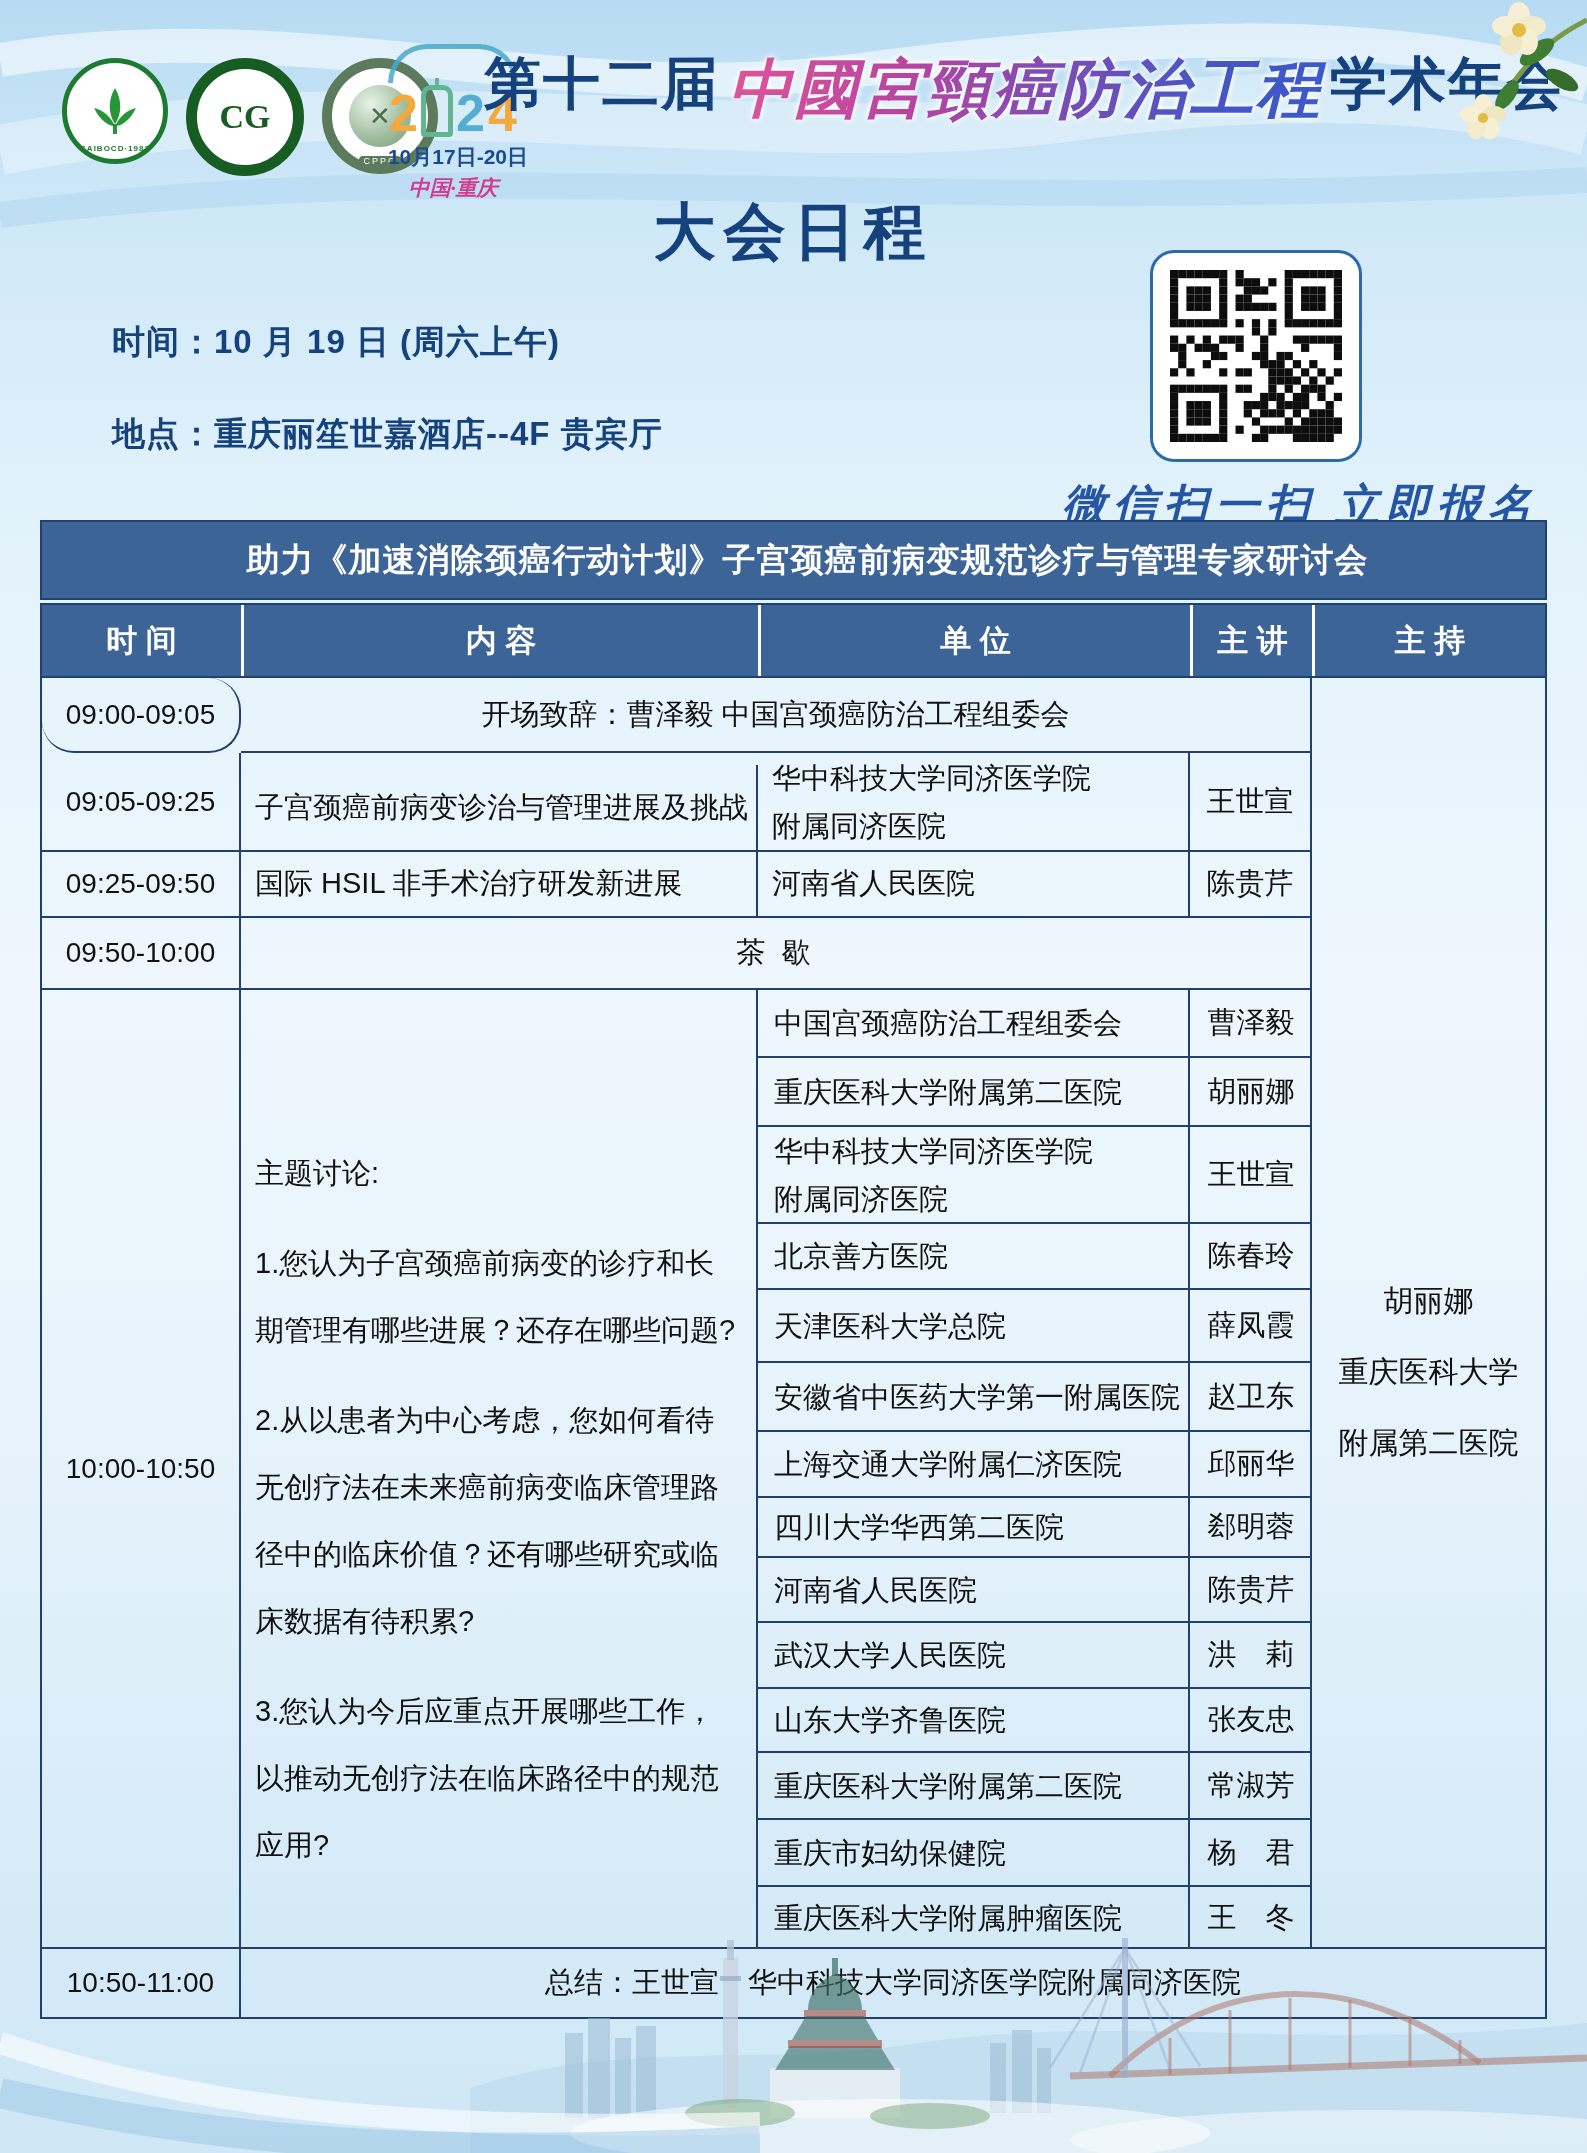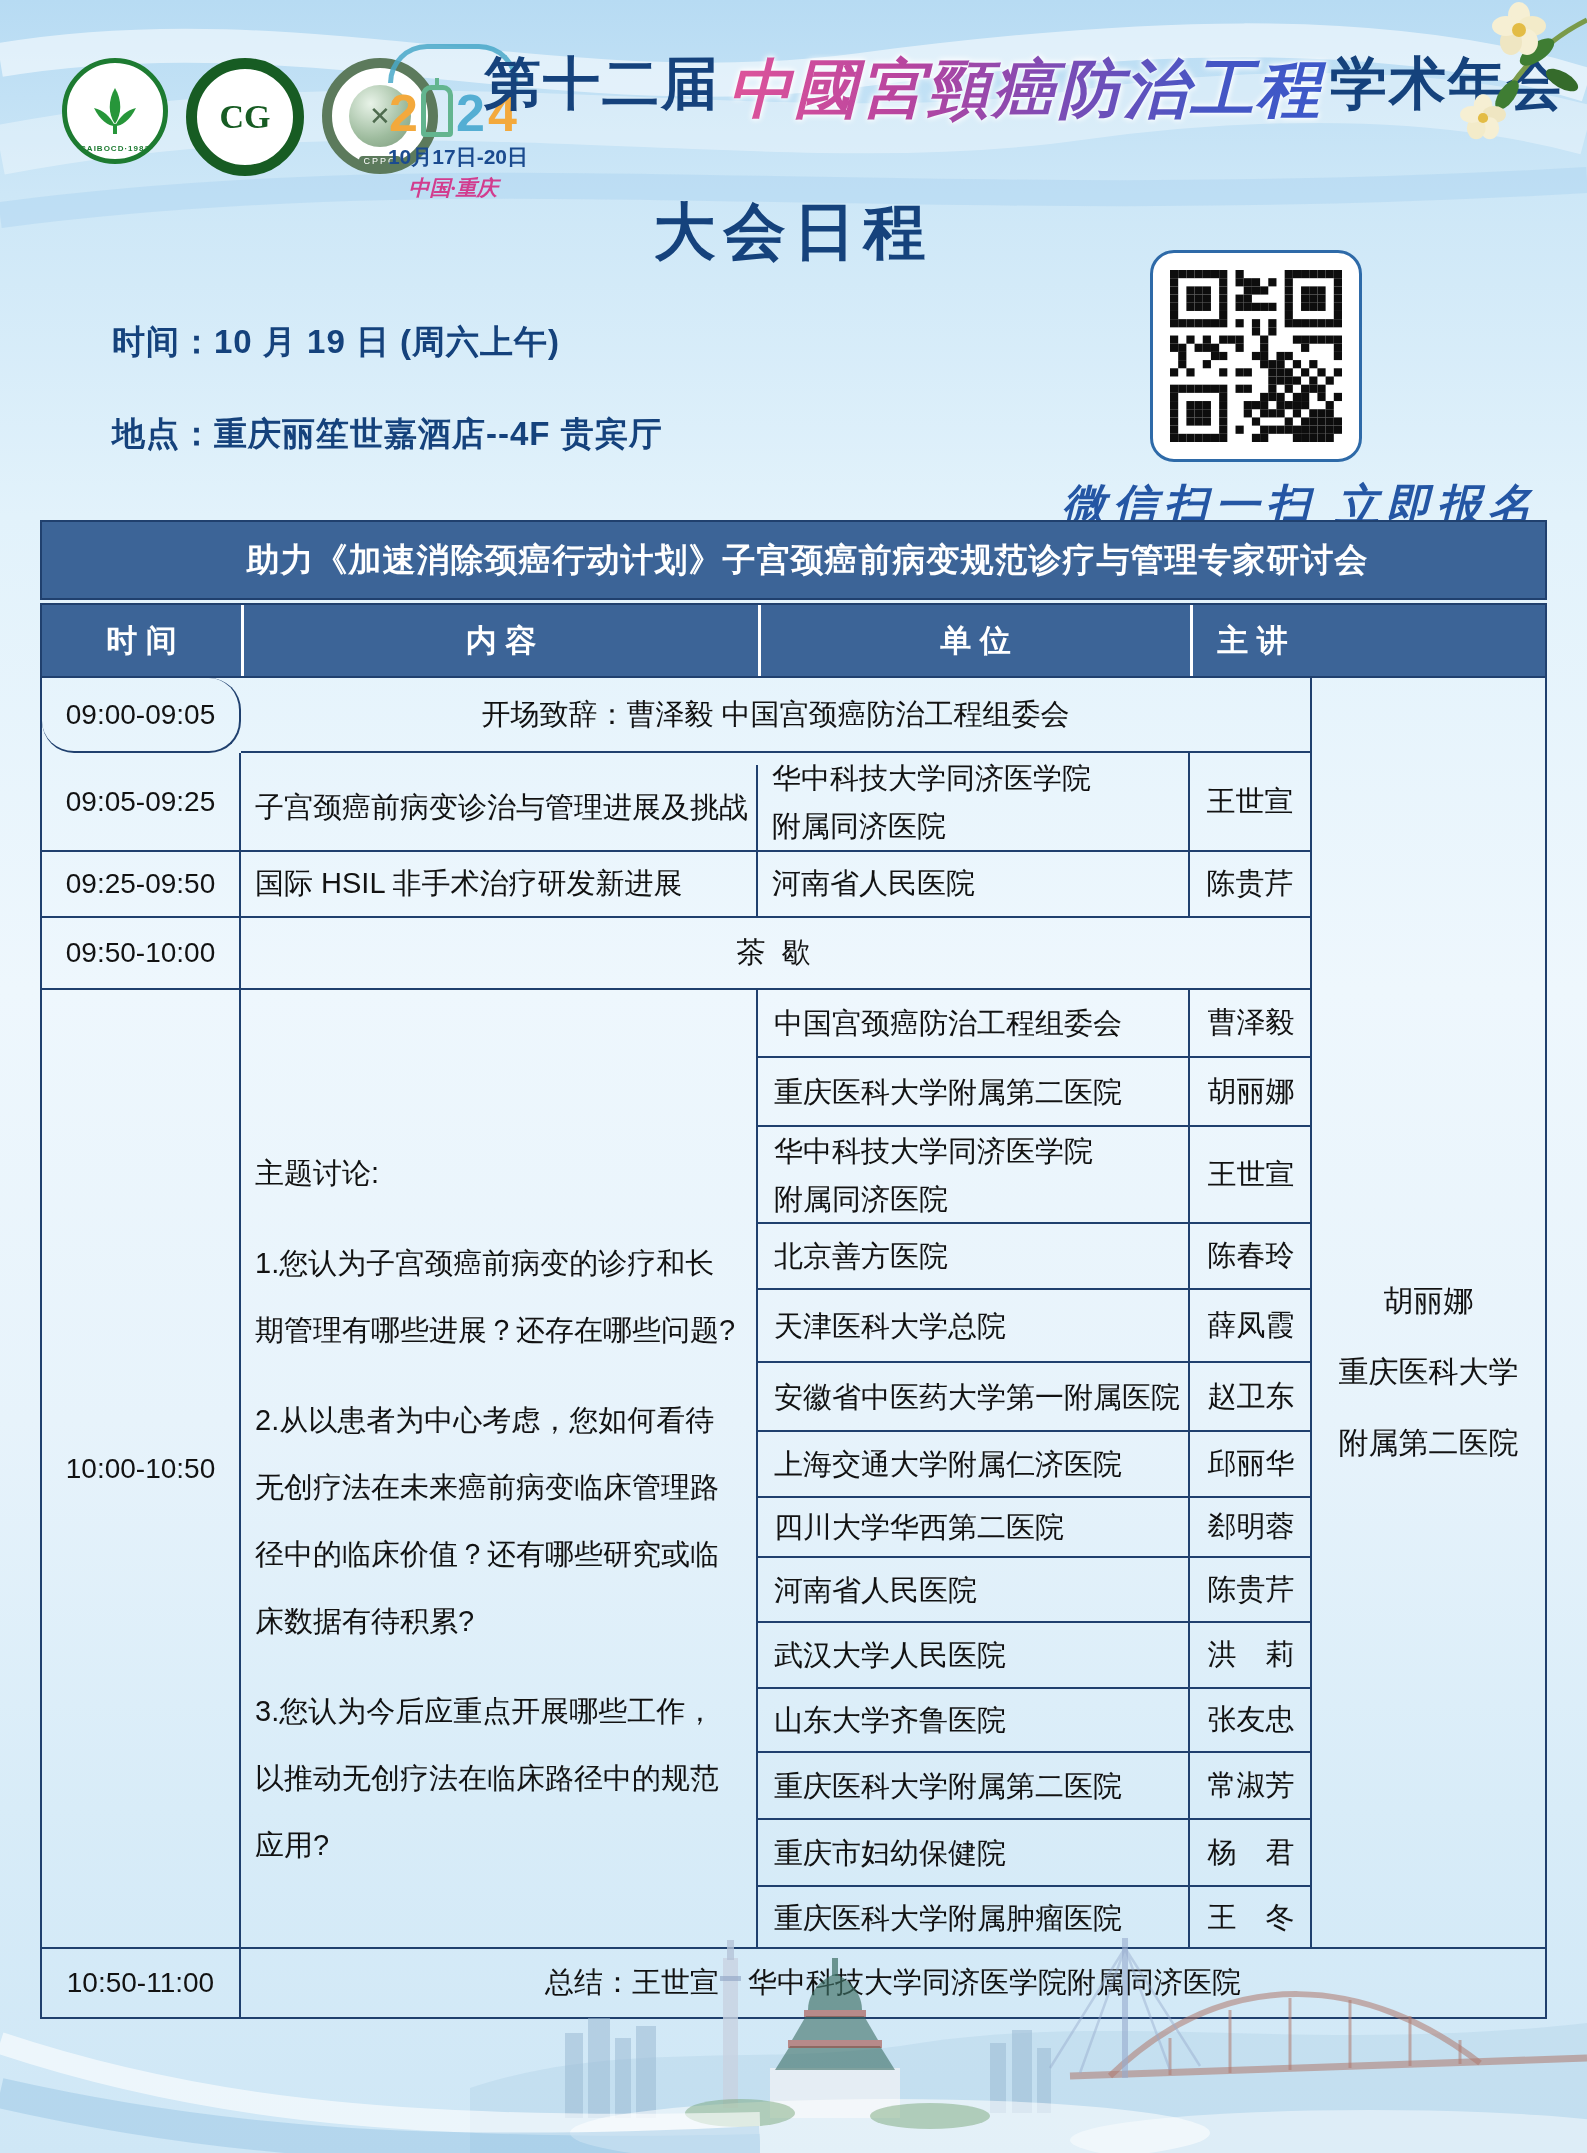--- a/index.html
+++ b/index.html
@@ -403,20 +403,21 @@
   </div>
   <div class="qr-caption">微信扫一扫  立即报名</div>
 
   <div class="tbl">
     <div class="tbl-title">助力《加速消除颈癌行动计划》子宫颈癌前病变规范诊疗与管理专家研讨会</div>
     <div class="tbl-head">
       <div class="h">时 间</div>
       <div class="h">内 容</div>
       <div class="h">单 位</div>
       <div class="h">主 讲</div>
+      <div class="h">主 持</div>
     </div>
     <div class="tbl-body">
       <div class="cell tc-time br bb t-open">09:00-09:05</div>
       <div class="cell tc-center br bb c-open">开场致辞：曹泽毅 中国宫颈癌防治工程组委会</div>
       <div class="cell bb mod">
         <div>胡丽娜</div>
         <div>重庆医科大学</div>
         <div>附属第二医院</div>
       </div>
 

